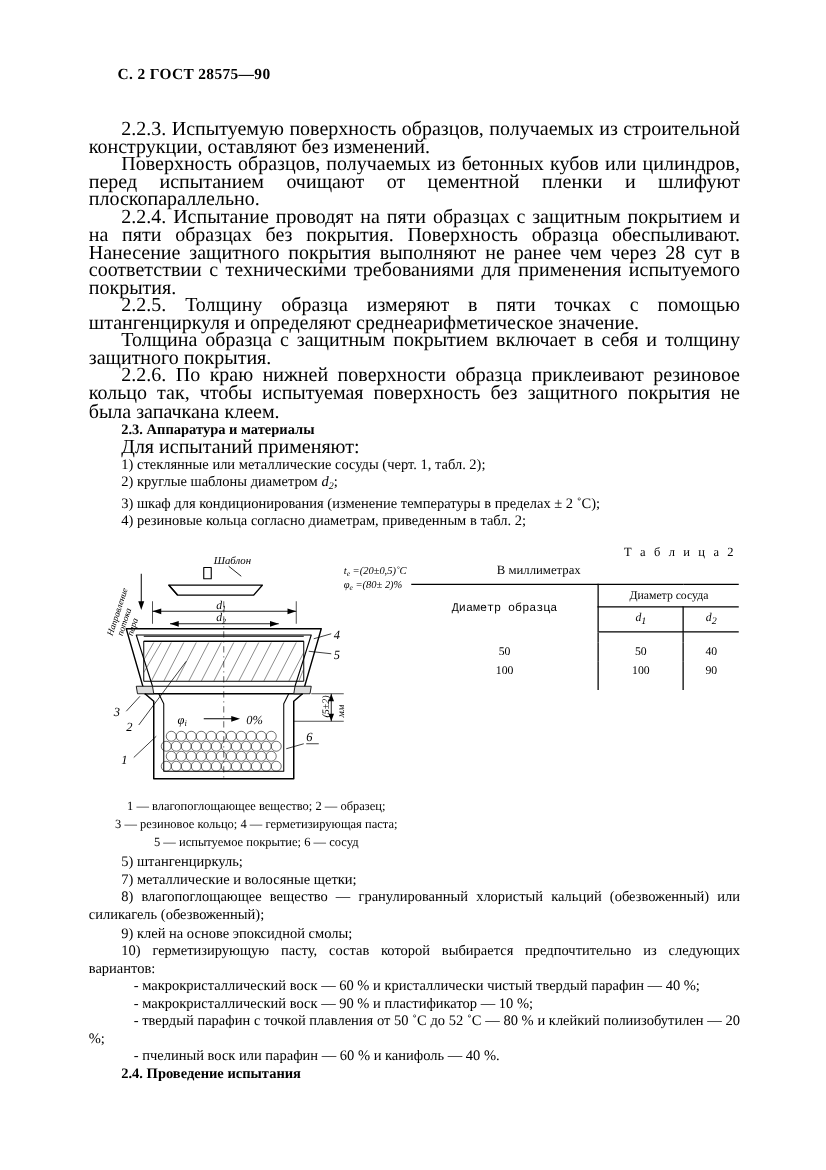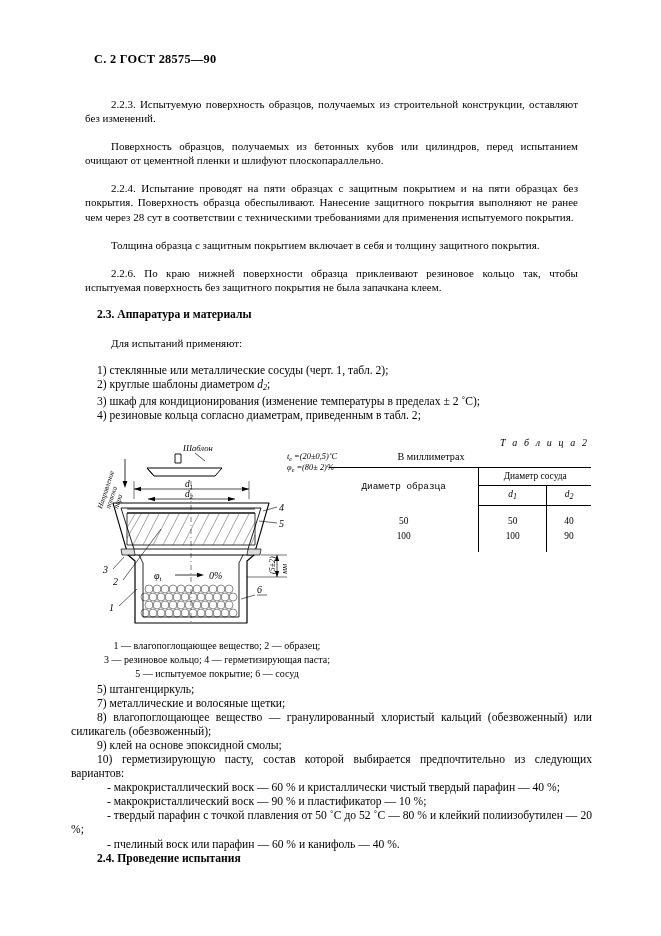--- a/index.html
+++ b/index.html
@@ -32,22 +32,22 @@
   
   .page-header {
     font-weight: bold;
     font-size: 12.3px;
     letter-spacing: 0.3px;
     margin: 0 0 30px 23px;
   }
 
   
   p.para {
-    margin: 14px;
-    font-size: 11px;
+    margin: 0;
+    font-size: 16px;
     line-height: 14.1px;
     text-align: justify;
     text-indent: 26px;
     hyphens: manual;
   }
   p.list-item {
     margin: 0;
     font-size: 11.6px;
     line-height: 14.1px;
     text-align: justify;
@@ -77,21 +77,21 @@
   
   .fig-table-row {
     position: relative;
     height: 246px;
     margin-top: 13px;
   }
 
   
   .figure {
     position: absolute;
-    left: 20px;
+    left: 8px;
     top: 0;
     width: 252px;
   }
   .figure svg { display: block; }
   .fig-legend {
     margin: 4px 0 0 0;
     font-size: 10px;
     line-height: 10.3px;
     text-align: center;
   }
@@ -107,21 +107,20 @@
     position: absolute;
     left: 258px;
     top: 0;
     width: 262px;
   }
   .table-title {
     font-size: 10px;
     letter-spacing: 2.1px;
     text-align: right;
     margin: 0 2px 3px 0;
-    font-style: italic;
   }
   .table-units {
     font-size: 10.2px;
     text-align: center;
     margin: 0 0 5px 0;
     padding-right: 58px;
   }
   table.data {
     border-collapse: collapse;
     width: 262px;
@@ -147,20 +146,21 @@
 <body>
 
 <div class="page">
   <div class="content">
 
     <div class="page-header">С. 2 ГОСТ 28575—90</div>
 
     <p class="para">2.2.3.  Испытуемую поверхность образцов, получаемых из строительной конструкции, оставля­ют без изменений.</p>
     <p class="para">Поверхность образцов, получаемых из бетонных кубов или цилиндров, перед испытанием очищают от цементной пленки и шлифуют плоскопараллельно.</p>
     <p class="para">2.2.4.  Испытание проводят на пяти образцах с защитным покрытием и на пяти образцах без покрытия. Поверхность образца обеспыливают. Нанесение защитного покрытия выполняют не ранее чем через 28 сут в соответствии с техническими требованиями для применения испытуемого покрытия.</p>
+    <p class="para">2.2.5.  Толщину образца измеряют в пяти точках с помощью штангенциркуля и определяют среднеарифметическое значение.</p>
     <p class="para">Толщина образца с защитным покрытием включает в себя и толщину защитного покрытия.</p>
     <p class="para">2.2.6.  По краю нижней поверхности образца приклеивают резиновое кольцо так, чтобы испытуемая поверхность без защитного покрытия не была запачкана клеем.</p>
 
     <h3 class="sec-title">2.3.  Аппаратура и материалы</h3>
     <p class="para">Для испытаний применяют:</p>
     <p class="list-item">1)  стеклянные или металлические сосуды (черт. 1, табл. 2);</p>
     <p class="list-item"><span>2)  круглые шаблоны диаметром </span><span class="it">d</span><span class="sub-idx">2</span><span>;</span></p>
     <p class="list-item">3)  шкаф для кондиционирования (изменение температуры в пределах ± 2 ˚С);</p>
     <p class="list-item">4)  резиновые кольца согласно диаметрам, приведенным в табл. 2;</p>
 

